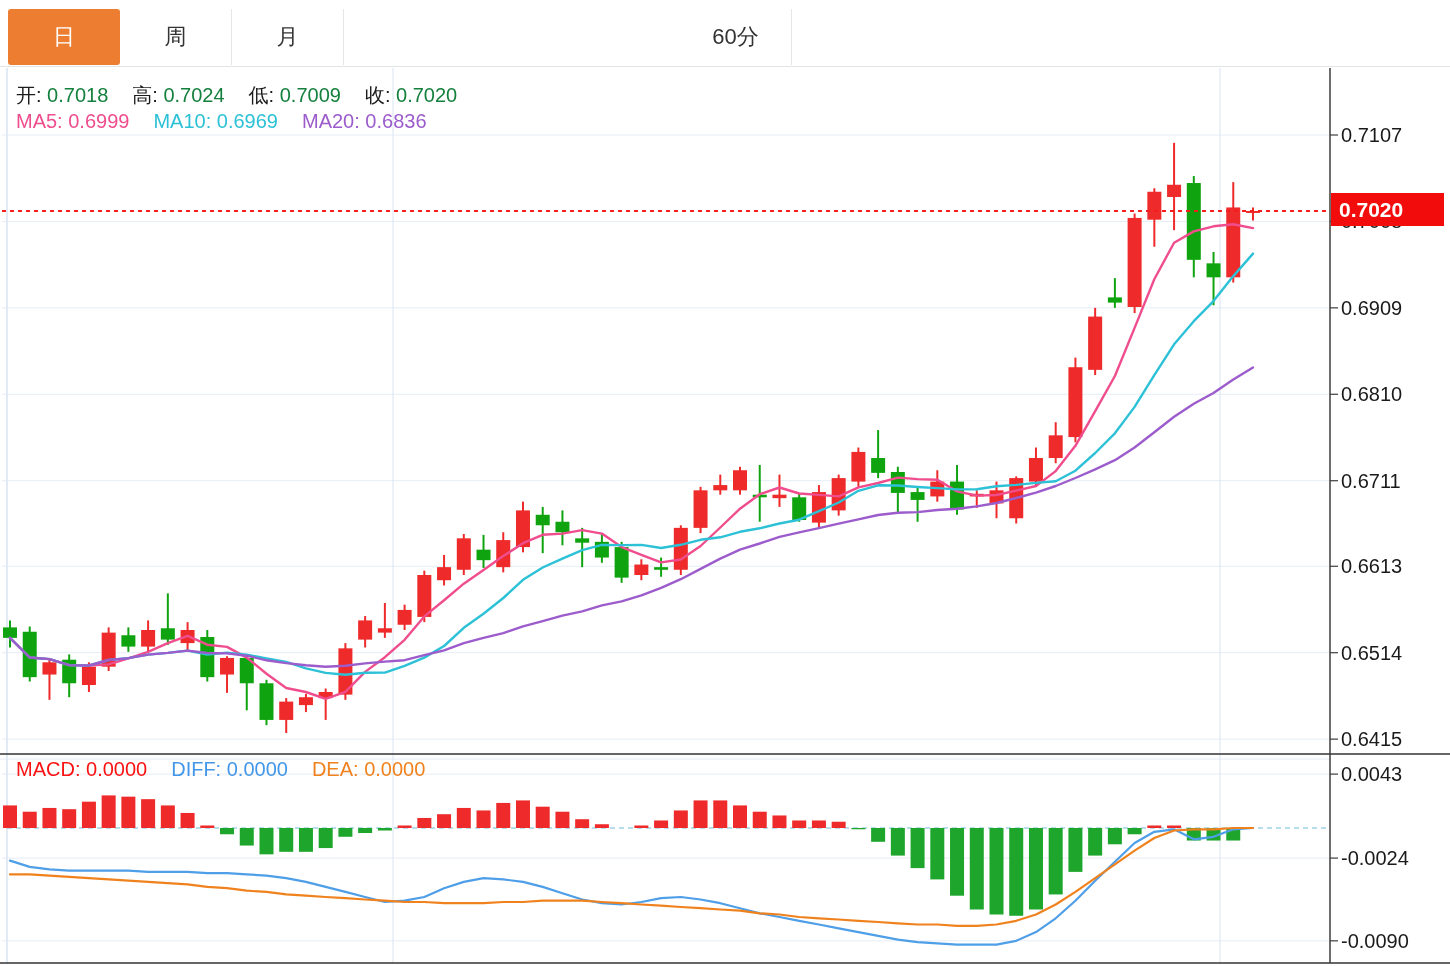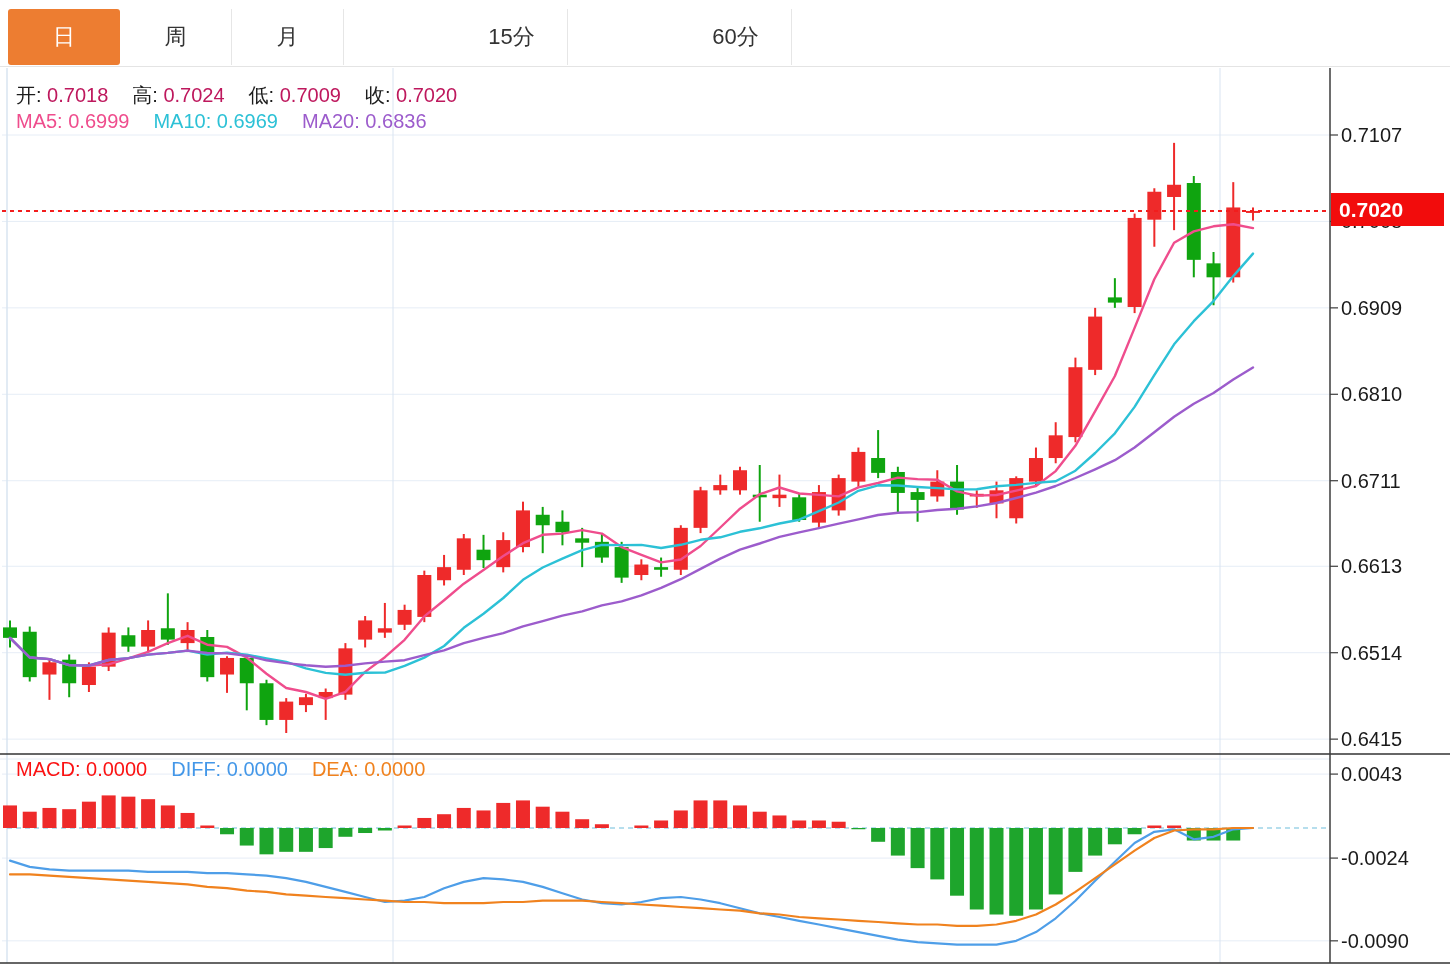--- a/index.html
+++ b/index.html
@@ -8,38 +8,37 @@
   
   .tabbar{position:absolute;left:0;top:0;width:1450px;height:67px;background:#fff;
           border-bottom:1px solid #e4e4e4;box-sizing:border-box;}
   .tab{position:absolute;top:9px;height:56px;width:112px;line-height:56px;text-align:center;
        font-size:22px;color:#333;border-right:1px solid #e6e6e6;box-sizing:border-box;cursor:pointer;background:#fff;}
   .tab.active{background:#ed7d31;color:#fff;border-right:none;border-radius:3px;}
   
   .readout{position:absolute;left:16px;white-space:nowrap;font-size:20px;z-index:5;}
   .readout .item{margin-right:24px;}
   .readout .lab{color:#1c1c1c;}
-  .readout .val{color:#be185d;}
+  .readout .val{color:#15803d;}
   
   .price-tag{position:absolute;left:1331px;top:193px;width:113px;height:33px;background:#f20c0c;
              color:#fff;font-size:21px;font-weight:bold;line-height:33px;padding-left:8px;
              box-sizing:border-box;z-index:6;}
   svg{position:absolute;left:0;top:0;}
   svg text{font-family:"Liberation Sans","DejaVu Sans",sans-serif;}
 </style>
 </head>
 <body>
 
 <div class="stage">
 
   <div class="tabbar">
       <div class="tab active" style="left: 8px;">日</div>
       <div class="tab" style="left: 120px;">周</div>
       <div class="tab" style="left: 232px;">月</div>
-      <div class="tab" style="left: 456px;">15分</div>
       <div class="tab" style="left: 680px;">60分</div>
     </div>
 
   <div class="readout" style="top:82px;" id="row-ohlc"><span class="item"><span class="lab">开:</span><span class="val"> 0.7018</span></span><span class="item"><span class="lab">高:</span><span class="val"> 0.7024</span></span><span class="item"><span class="lab">低:</span><span class="val"> 0.7009</span></span><span class="item"><span class="lab">收:</span><span class="val"> 0.7020</span></span></div>
   <div class="readout" style="top:110px;" id="row-ma"><span class="item"><span class="lab" style="color: rgb(239, 77, 141);">MA5:</span><span class="val" style="color: rgb(239, 77, 141);"> 0.6999</span></span><span class="item"><span class="lab" style="color: rgb(44, 193, 214);">MA10:</span><span class="val" style="color: rgb(44, 193, 214);"> 0.6969</span></span><span class="item"><span class="lab" style="color: rgb(156, 92, 204);">MA20:</span><span class="val" style="color: rgb(156, 92, 204);"> 0.6836</span></span></div>
   <div class="readout" style="top:758px;" id="row-macd"><span class="item"><span class="lab" style="color: rgb(251, 18, 18);">MACD:</span><span class="val" style="color: rgb(251, 18, 18);"> 0.0000</span></span><span class="item"><span class="lab" style="color: rgb(67, 151, 232);">DIFF:</span><span class="val" style="color: rgb(67, 151, 232);"> 0.0000</span></span><span class="item"><span class="lab" style="color: rgb(240, 130, 30);">DEA:</span><span class="val" style="color: rgb(240, 130, 30);"> 0.0000</span></span></div>
 
   <svg id="chart" width="1450" height="966" viewBox="0 0 1450 966">
       <g>
         <line x1="2" y1="135" x2="1330" y2="135" stroke="#e6edf6" stroke-width="1"></line>

